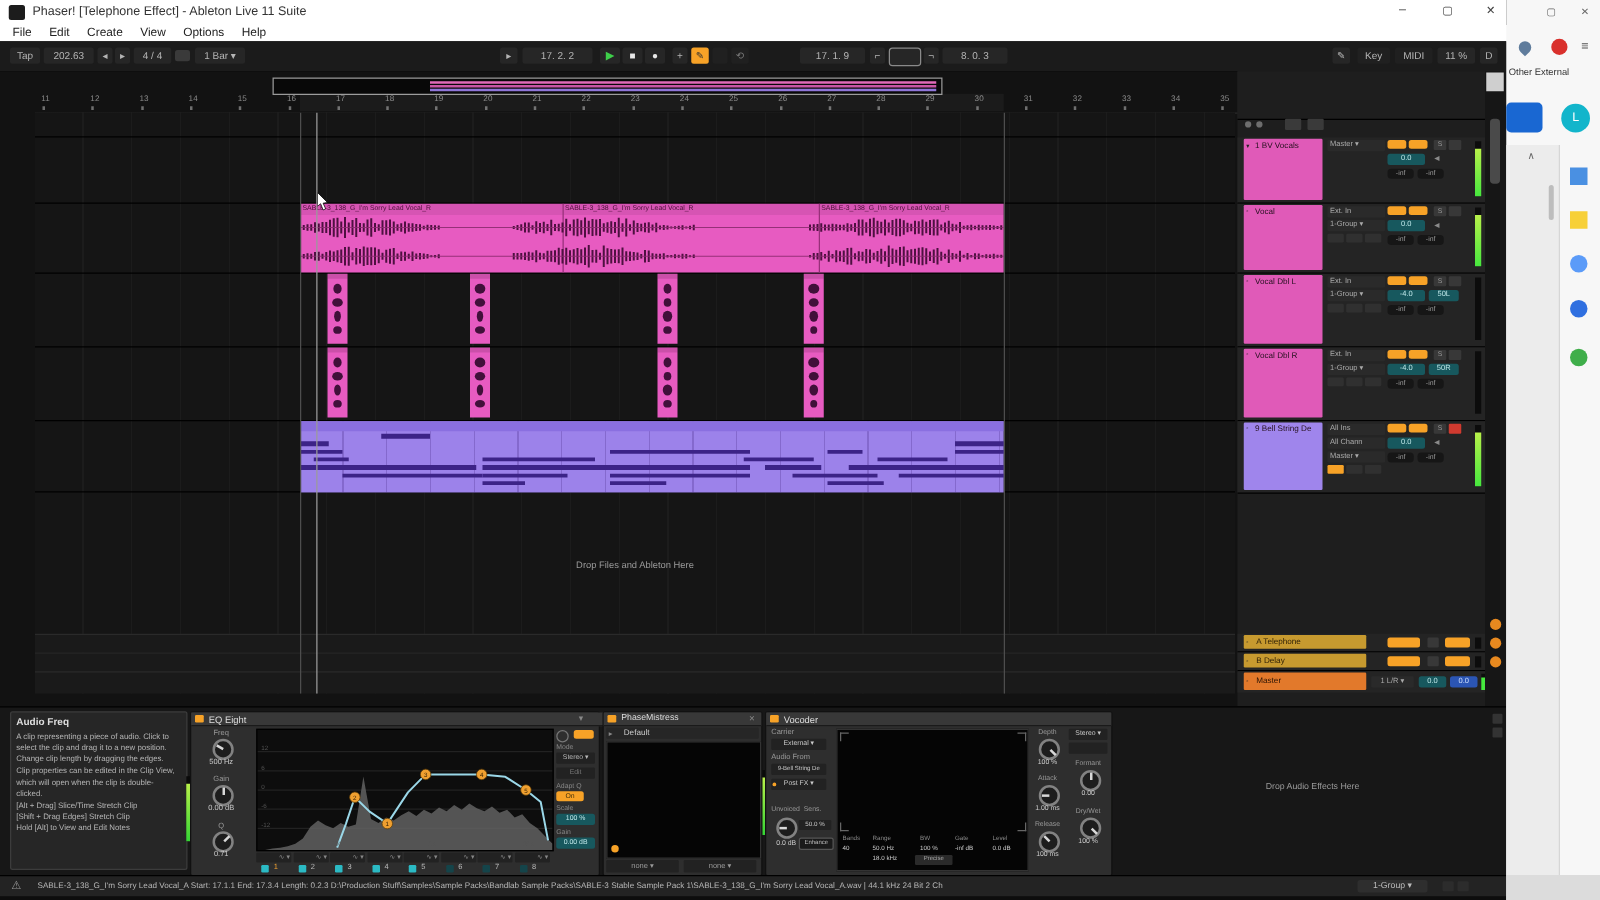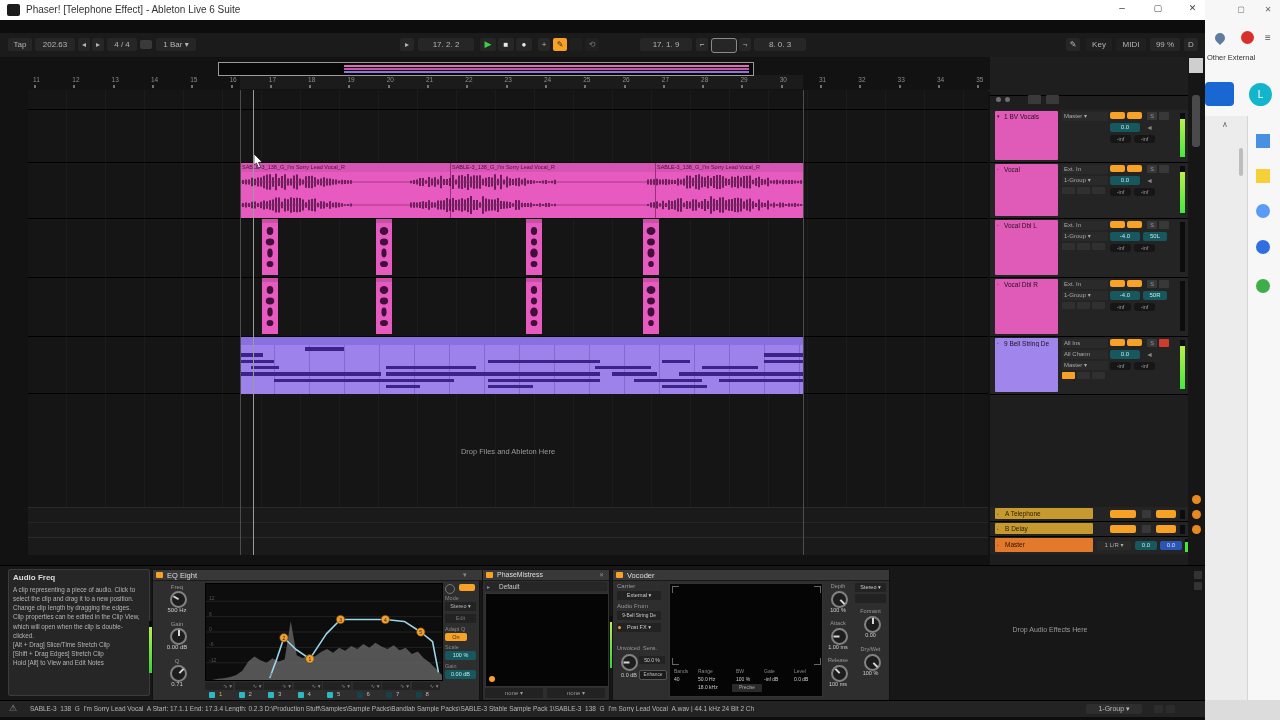--- a/index.html
+++ b/index.html
@@ -14,25 +14,33 @@
   #devices{left:0;top:565px;width:1205px;height:135px;background:#171717;border-top:1px solid #000;}
   #statusbar{left:0;top:700px;width:1205px;height:16px;background:#232323;border-top:1px solid #000;}
   #chrome{left:1205px;top:0;width:75px;height:720px;background:#f7f7f7;}
 </style>
 </head>
 <body>
 
 <div id="app">
   <div id="titlebar" class="abs">
     <div class="abs" style="left:7px;top:4px;width:13px;height:12px;background:#1c1c1c;border-radius:2px;"></div>
-    <div class="abs" style="left:26px;top:4px;font-size:10px;color:#333;">Phaser! [Telephone Effect] - Ableton Live 6 Suite</div>
+    <div class="abs" style="left:26px;top:4px;font-size:10px;color:#333;">Phaser! [Telephone Effect] - Ableton Live 11 Suite</div>
     <div class="abs" style="left:1108px;top:2px;width:28px;text-align:center;font-size:10px;color:#444;">–</div>
     <div class="abs" style="left:1144px;top:3px;width:28px;text-align:center;font-size:9px;color:#444;">▢</div>
     <div class="abs" style="left:1180px;top:3px;width:25px;text-align:center;font-size:9px;color:#444;">✕</div>
   </div>
+  <div id="menubar" class="abs">
+      <div>File</div>
+      <div>Edit</div>
+      <div>Create</div>
+      <div>View</div>
+      <div>Options</div>
+      <div>Help</div>
+    </div>
   <div id="transport" class="abs">
       <div style="position: absolute; left: 8px; top: 5px; width: 24px; height: 13px; background: rgb(38, 38, 38); border-radius: 2px; font-size: 8px; color: rgb(181, 181, 181); text-align: center; line-height: 13px;">Tap</div>
       <div style="position: absolute; left: 35px; top: 5px; width: 40px; height: 13px; background: rgb(38, 38, 38); border-radius: 2px; font-size: 8px; color: rgb(181, 181, 181); text-align: center; line-height: 13px;">202.63</div>
       <div style="position: absolute; left: 78px; top: 5px; width: 12px; height: 13px; background: rgb(38, 38, 38); border-radius: 2px; font-size: 8px; color: rgb(181, 181, 181); text-align: center; line-height: 13px;">◂</div>
       <div style="position: absolute; left: 92px; top: 5px; width: 12px; height: 13px; background: rgb(38, 38, 38); border-radius: 2px; font-size: 8px; color: rgb(181, 181, 181); text-align: center; line-height: 13px;">▸</div>
       <div style="position: absolute; left: 107px; top: 5px; width: 30px; height: 13px; background: rgb(38, 38, 38); border-radius: 2px; font-size: 8px; color: rgb(181, 181, 181); text-align: center; line-height: 13px;">4 / 4</div>
       <div style="position: absolute; left: 140px; top: 7px; width: 12px; height: 9px; background: rgb(58, 58, 58); border-radius: 2px;"></div>
       <div style="position: absolute; left: 156px; top: 5px; width: 40px; height: 13px; background: rgb(38, 38, 38); border-radius: 2px; font-size: 8px; color: rgb(181, 181, 181); text-align: center; line-height: 13px;">1 Bar ▾</div>
       <div style="position: absolute; left: 400px; top: 5px; width: 14px; height: 13px; background: rgb(38, 38, 38); border-radius: 2px; font-size: 8px; color: rgb(181, 181, 181); text-align: center; line-height: 13px;">▸</div>
       <div style="position: absolute; left: 418px; top: 5px; width: 56px; height: 13px; background: rgb(38, 38, 38); border-radius: 2px; font-size: 8px; color: rgb(181, 181, 181); text-align: center; line-height: 13px;">17. 2. 2</div>
@@ -44,21 +52,21 @@
       <div style="position: absolute; left: 570px; top: 5px; width: 12px; height: 13px; background: rgb(32, 32, 32); border-radius: 2px;"></div>
       <div style="position: absolute; left: 585px; top: 5px; width: 14px; height: 13px; background: rgb(32, 32, 32); border-radius: 2px; color: rgb(119, 119, 119); font-size: 8px; text-align: center; line-height: 13px;">⟲</div>
       <div style="position: absolute; left: 640px; top: 5px; width: 52px; height: 13px; background: rgb(38, 38, 38); border-radius: 2px; font-size: 8px; color: rgb(181, 181, 181); text-align: center; line-height: 13px;">17. 1. 9</div>
       <div style="position: absolute; left: 696px; top: 5px; width: 12px; height: 13px; background: rgb(38, 38, 38); border-radius: 2px; font-size: 8px; color: rgb(181, 181, 181); text-align: center; line-height: 13px;">⌐</div>
       <div style="position: absolute; left: 711px; top: 5px; width: 24px; height: 13px; background: rgb(38, 38, 38); border: 1px solid rgb(138, 138, 138); border-radius: 3px;"></div>
       <div style="position: absolute; left: 739px; top: 5px; width: 12px; height: 13px; background: rgb(38, 38, 38); border-radius: 2px; font-size: 8px; color: rgb(181, 181, 181); text-align: center; line-height: 13px;">¬</div>
       <div style="position: absolute; left: 754px; top: 5px; width: 52px; height: 13px; background: rgb(38, 38, 38); border-radius: 2px; font-size: 8px; color: rgb(181, 181, 181); text-align: center; line-height: 13px;">8. 0. 3</div>
       <div style="position: absolute; left: 1066px; top: 5px; width: 14px; height: 13px; background: rgb(38, 38, 38); border-radius: 2px; font-size: 8px; color: rgb(181, 181, 181); text-align: center; line-height: 13px;">✎</div>
       <div style="position: absolute; left: 1086px; top: 5px; width: 26px; height: 13px; border-radius: 2px; font-size: 8px; color: rgb(181, 181, 181); text-align: center; line-height: 13px; background: rgb(32, 32, 32);">Key</div>
       <div style="position: absolute; left: 1116px; top: 5px; width: 30px; height: 13px; border-radius: 2px; font-size: 8px; color: rgb(181, 181, 181); text-align: center; line-height: 13px; background: rgb(32, 32, 32);">MIDI</div>
-      <div style="position: absolute; left: 1150px; top: 5px; width: 30px; height: 13px; background: rgb(38, 38, 38); border-radius: 2px; font-size: 8px; color: rgb(181, 181, 181); text-align: center; line-height: 13px;">99 %</div>
+      <div style="position: absolute; left: 1150px; top: 5px; width: 30px; height: 13px; background: rgb(38, 38, 38); border-radius: 2px; font-size: 8px; color: rgb(181, 181, 181); text-align: center; line-height: 13px;">11 %</div>
       <div style="position: absolute; left: 1184px; top: 5px; width: 14px; height: 13px; background: rgb(38, 38, 38); border-radius: 2px; font-size: 8px; color: rgb(181, 181, 181); text-align: center; line-height: 13px;">D</div>
     </div>
   <div id="main" class="abs">
     <div id="overview" class="abs" style="left:218px;top:5px;width:534px;height:12px;background:#080808;border:1px solid #9a9a9a;">
         <div style="position: absolute; left: 125px; top: 2px; width: 405px; height: 2px; background: rgb(224, 106, 184);"></div>
         <div style="position: absolute; left: 125px; top: 5px; width: 405px; height: 2px; background: rgb(199, 85, 165);"></div>
         <div style="position: absolute; left: 125px; top: 8px; width: 405px; height: 2px; background: rgb(143, 118, 216);"></div>
       </div>
     <div id="ruler" class="abs" style="left:28px;top:18px;width:1160px;height:15px;border-bottom:1px solid #2a2a2a;">
         <div style="position: absolute; left: 5px; top: 1px; font-size: 6.5px; color: rgb(138, 138, 138);">11</div>

